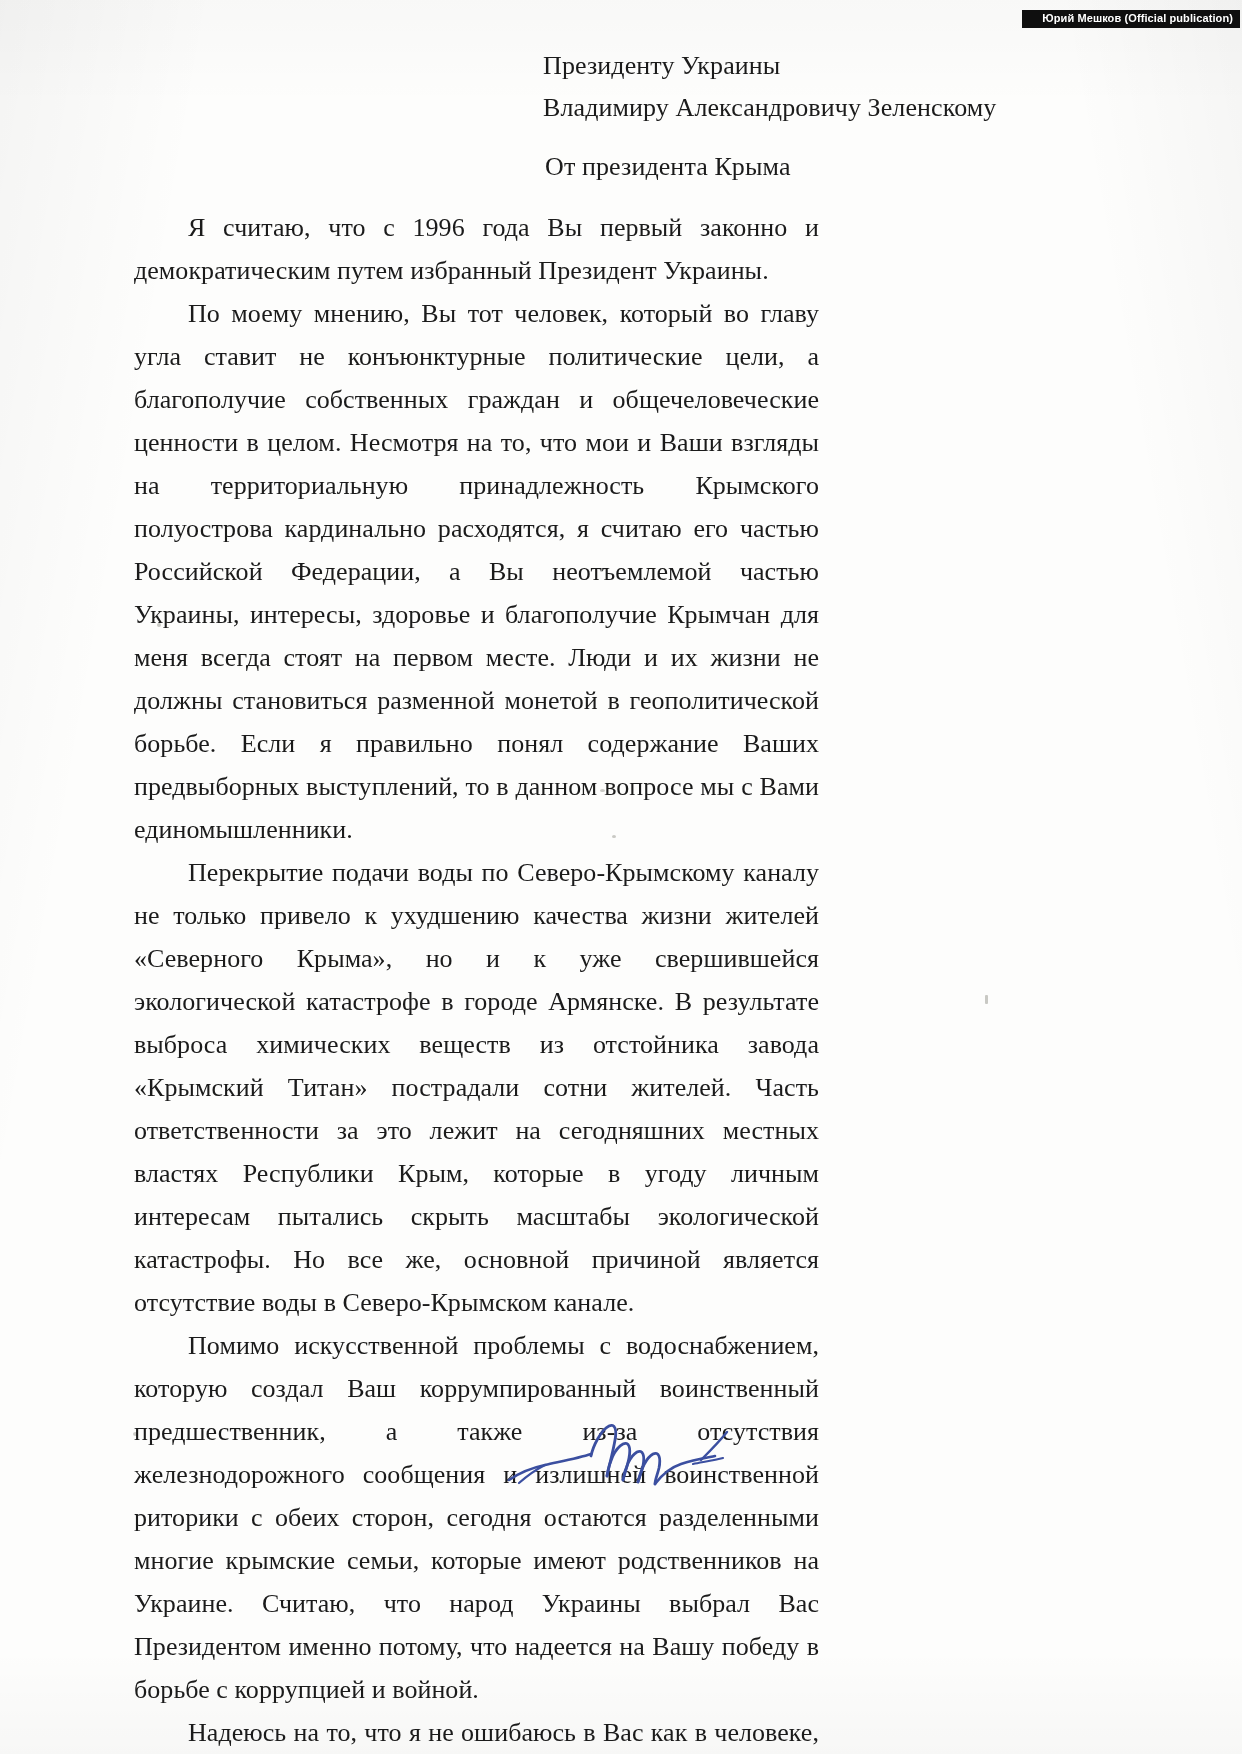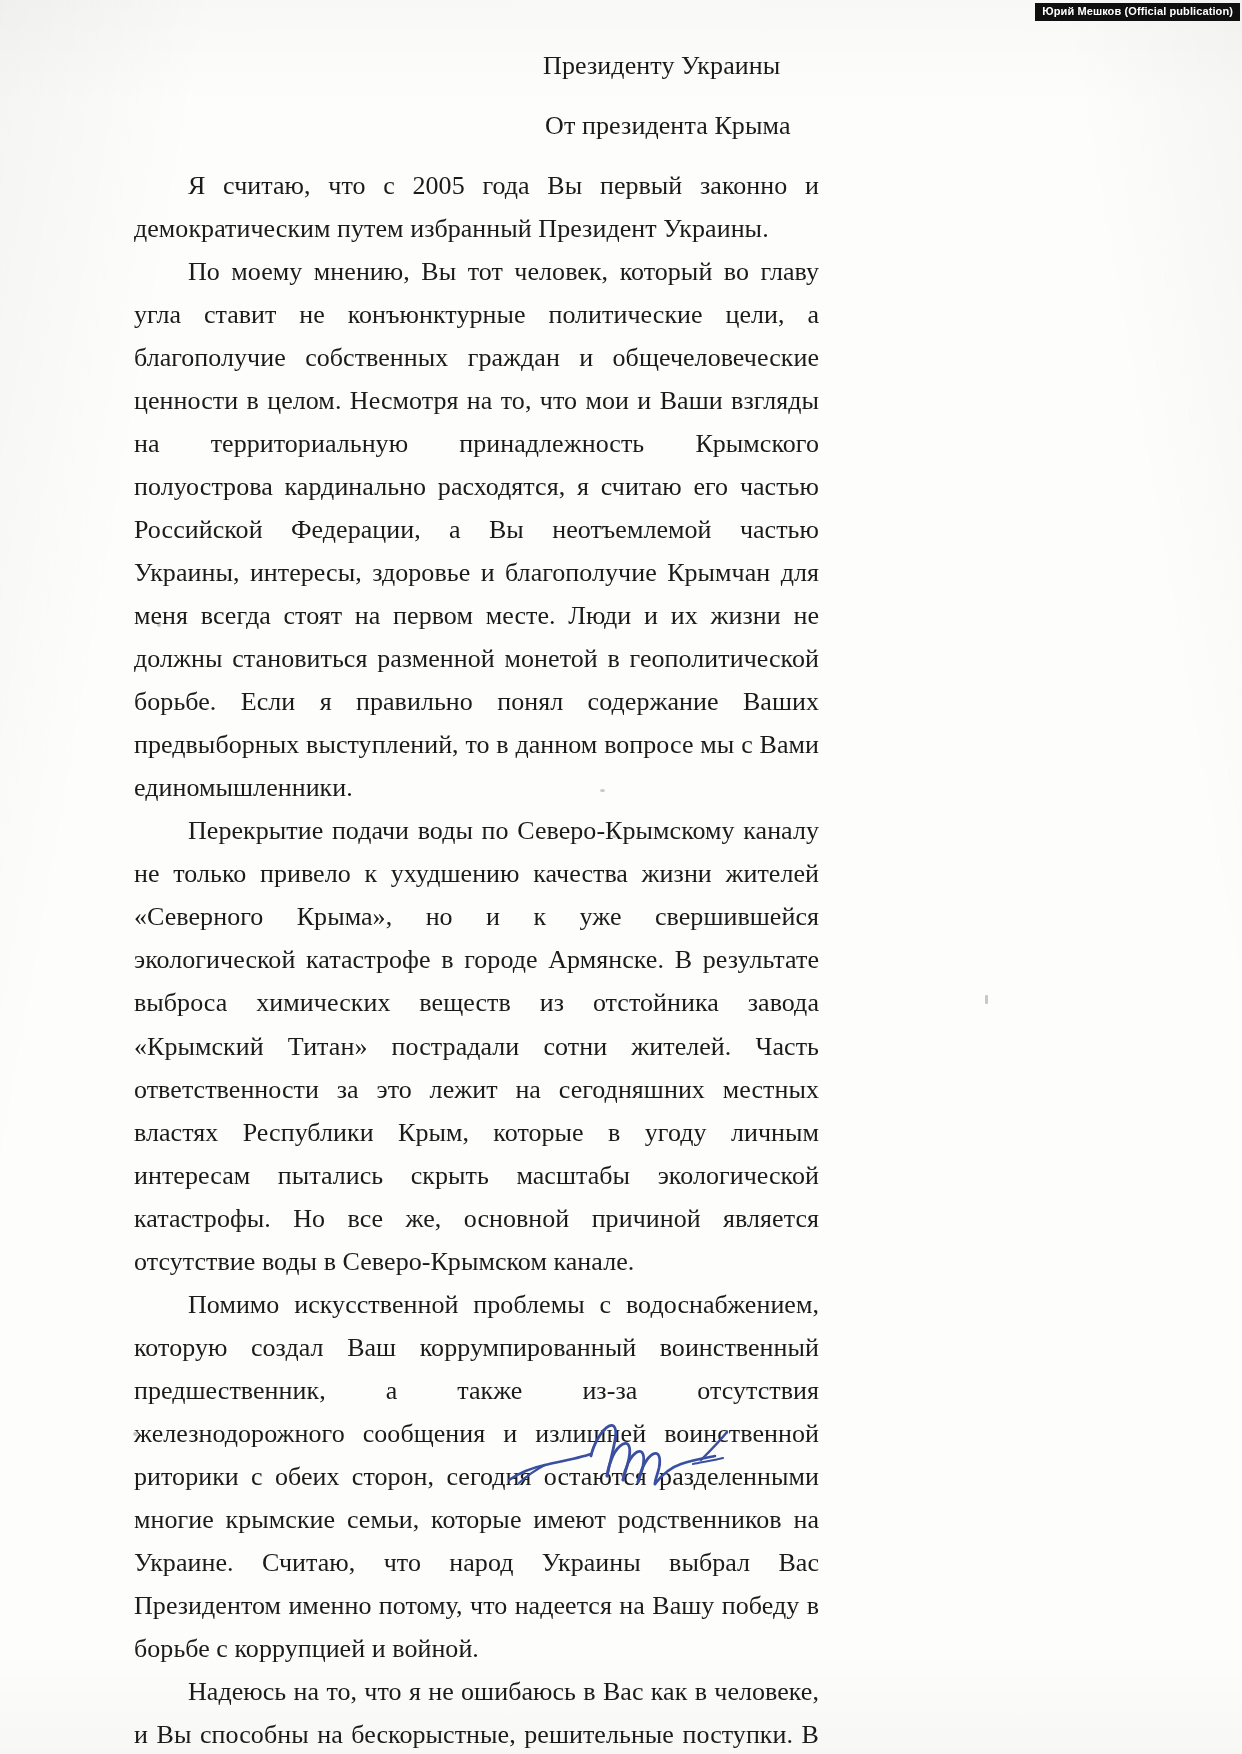--- a/index.html
+++ b/index.html
@@ -23,29 +23,29 @@
     position: absolute;
     inset: 0;
     background:
       linear-gradient(100deg, rgba(0,0,0,0.035) 0%, rgba(0,0,0,0) 14%),
       linear-gradient(260deg, rgba(0,0,0,0.030) 0%, rgba(0,0,0,0) 12%),
       linear-gradient(180deg, rgba(0,0,0,0.020) 0%, rgba(0,0,0,0) 6%, rgba(0,0,0,0) 94%, rgba(0,0,0,0.025) 100%);
     pointer-events: none;
   }
   .watermark {
     position: absolute;
-    top: 3px;
+    top: 10px;
     right: 2px;
     background: #0f0f0f;
     color: #ffffff;
     font-family: "Liberation Sans", "DejaVu Sans", sans-serif;
     font-size: 11px;
     font-weight: bold;
     letter-spacing: 0.1px;
-    padding: 3px 7px 4px 7px;
+    padding: 3px 7px 4px 20px;
     line-height: 1;
     white-space: nowrap;
   }
   .content {
     position: absolute;
     left: 0;
     top: 0;
     width: 1024px;
   }
   .addressee {
@@ -112,29 +112,30 @@
   <div class="speck" style="left:600px; top:789px; width:5px; height:3px;"></div>
   <div class="speck" style="left:133px; top:1432px; width:5px; height:4px;"></div>
   <div class="speck" style="left:612px; top:835px; width:4px; height:3px;"></div>
 
   <div class="watermark">Юрий Мешков (Official publication)</div>
 
   <div class="content">
 
     <div class="addressee">
       <div class="line">Президенту Украины</div>
+      <div class="line">Владимиру Александровичу Зеленскому</div>
     </div>
 
     <div class="from-block">
       <div class="line">От президента Крыма</div>
     </div>
 
 
     <div class="body-text">
-      <p>Я считаю, что с 2005 года Вы первый законно и демократическим путем избранный Президент Украины.</p>
+      <p>Я считаю, что с 1996 года Вы первый законно и демократическим путем избранный Президент Украины.</p>
       <p>По моему мнению, Вы тот человек, который во главу угла ставит не конъюнктурные политические цели, а благополучие собственных граждан и общечеловеческие ценности в целом. Несмотря на то, что мои и Ваши взгляды на территориальную принадлежность Крымского полуострова кардинально расходятся, я считаю его частью Российской Федерации, а Вы неотъемлемой частью Украины, интересы, здоровье и благополучие Крымчан для меня всегда стоят на первом месте. Люди и их жизни не должны становиться разменной монетой в геополитической борьбе. Если я правильно понял содержание Ваших предвыборных выступлений, то в данном вопросе мы с Вами единомышленники.</p>
       <p>Перекрытие подачи воды по Северо-Крымскому каналу не только привело к ухудшению качества жизни жителей «Северного Крыма», но и к уже свершившейся экологической катастрофе в городе Армянске. В результате выброса химических веществ из отстойника завода «Крымский Титан» пострадали сотни жителей. Часть ответственности за это лежит на сегодняшних местных властях Республики Крым, которые в угоду личным интересам пытались скрыть масштабы экологической катастрофы. Но все же, основной причиной является отсутствие воды в Северо-Крымском канале.</p>
       <p>Помимо искусственной проблемы с водоснабжением, которую создал Ваш коррумпированный воинственный предшественник, а также из-за отсутствия железнодорожного сообщения и излишней воинственной риторики с обеих сторон, сегодня остаются разделенными многие крымские семьи, которые имеют родственников на Украине. Считаю, что народ Украины выбрал Вас Президентом именно потому, что надеется на Вашу победу в борьбе с коррупцией и войной.</p>
       <p>Надеюсь на то, что я не ошибаюсь в Вас как в человеке, и Вы способны на бескорыстные, решительные поступки. В связи с чем, прошу Вас рассмотреть вопросы возобновления подачи воды по Северо-Крымскому каналу, и возобновления железнодорожного сообщения целом Крымом и Украиной.</p>
     </div>
 
   </div>
 
   <div class="signature">
     <svg width="300" height="95" viewBox="0 0 300 95" fill="none" xmlns="http://www.w3.org/2000/svg" aria-hidden="true">

